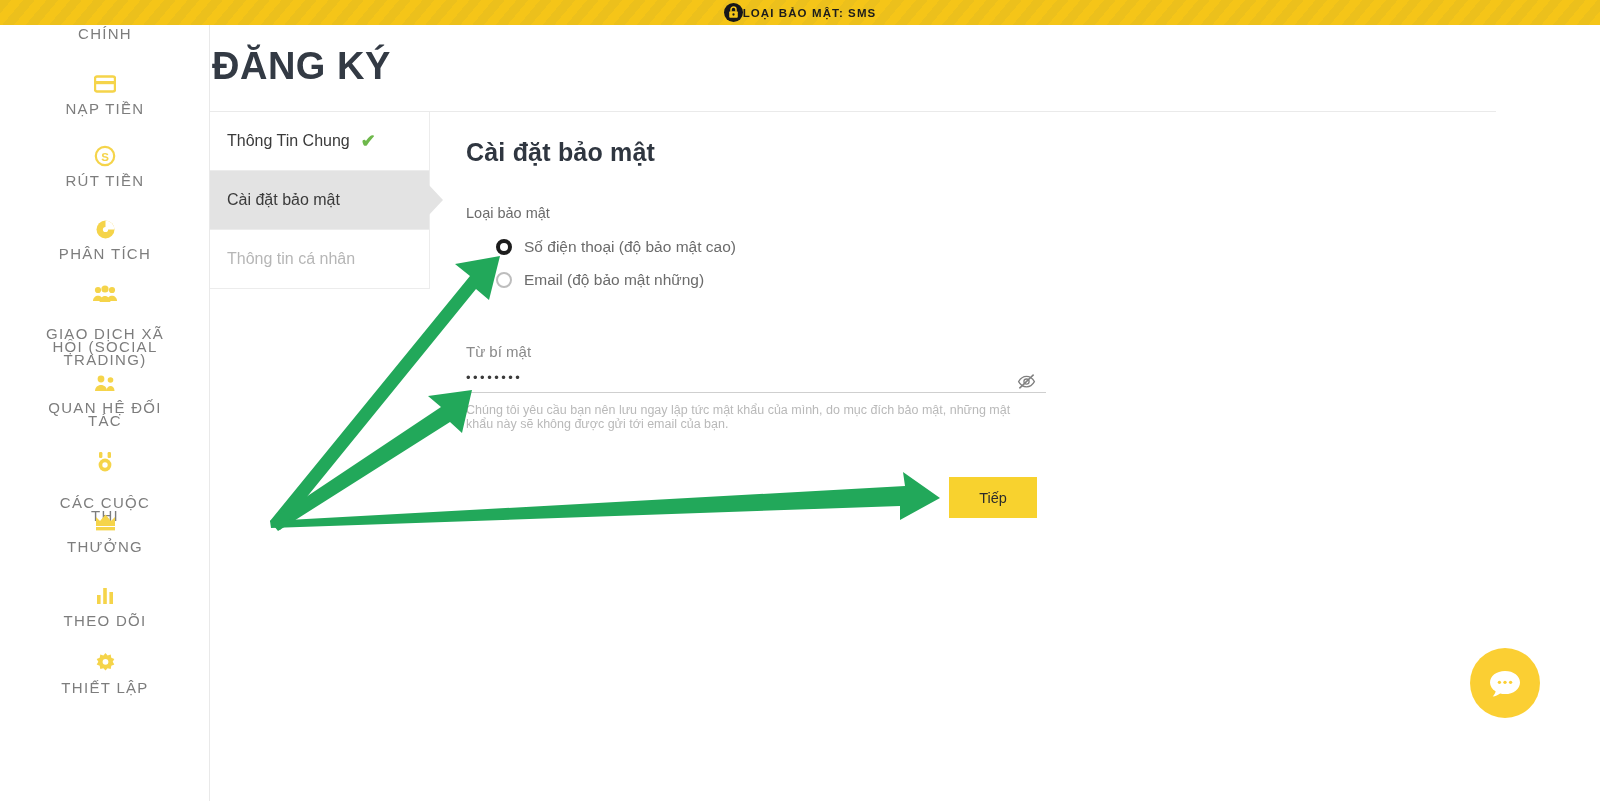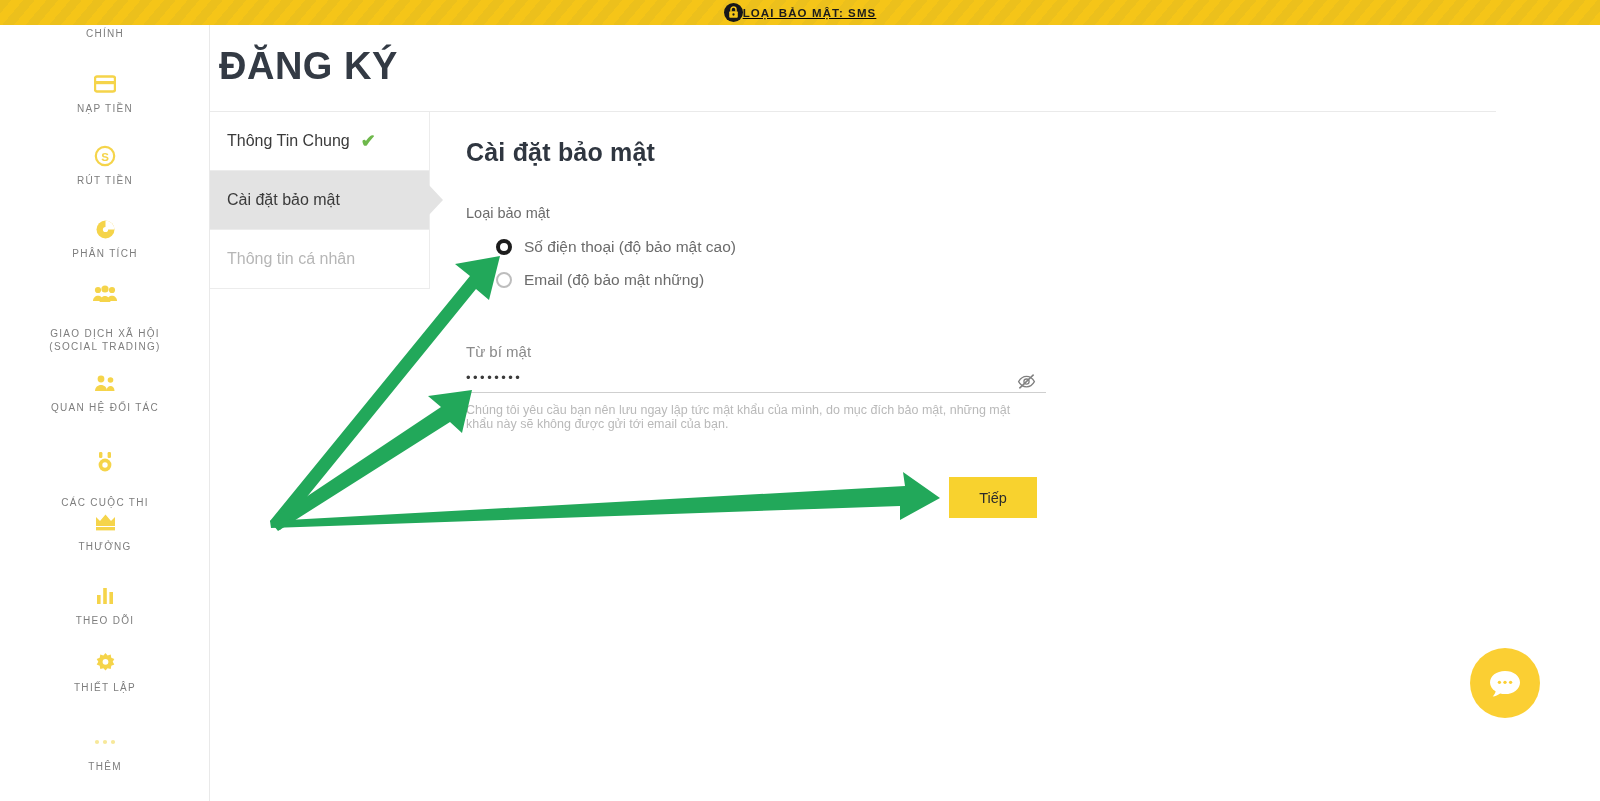--- a/index.html
+++ b/index.html
@@ -29,21 +29,20 @@
       #ecc01c 9px, #ecc01c 18px
     );
     display: flex;
     align-items: center;
     justify-content: center;
     overflow: hidden;
   }
   .banner-inner {
     display: flex;
     align-items: center;
-    text-decoration: underline;
   }
   .lock-badge {
     width: 19px; height: 19px;
     border-radius: 50%;
     background: #16171a;
     display: flex; align-items: center; justify-content: center;
     flex: none;
   }
   .lock-badge svg { display: block; }
   .banner-text {
@@ -77,31 +76,31 @@
   .nav-icon {
     height: 22px;
     display: flex;
     align-items: center;
     justify-content: center;
     color: #f5d44a;
     margin-bottom: 7px;
   }
   .nav-icon svg { display: block; }
   .nav-label {
-    font-size: 10px;
+    font-size: 15px;
     letter-spacing: 1.3px;
     color: #7d7d7d;
     line-height: 13px;
     max-width: 120px;
   }
 
   
   .page-title {
     position: absolute;
-    left: 219px; top: 44px;
+    left: 212px; top: 44px;
     font-size: 38px;
     font-weight: bold;
     color: #333a44;
     letter-spacing: 0.5px;
     line-height: 44px;
   }
   .title-rule {
     position: absolute;
     left: 210px; top: 111px;
     width: 1286px;
@@ -388,30 +387,20 @@
     <div class="nav-item" style="position:absolute;left:0;top:627px;">
       <span class="nav-icon">
         <svg width="21" height="21" viewBox="0 0 21 21">
             <path d="M10.5 0l2.1 2.4 3.1-.8.6 3.2 3 1.2-1.6 2.8 1.6 2.8-3 1.2-.6 3.2-3.1-.8-2.1 2.4-2.1-2.4-3.1.8-.6-3.2-3-1.2 1.6-2.8L1.7 6l3-1.2.6-3.2 3.1.8z" fill="#f5d44a"></path>
             <circle cx="10.5" cy="8.8" r="2.9" fill="#ffffff"></circle>
           </svg>
       </span>
       <span class="nav-label">THIẾT LẬP</span>
     </div>
 
-    <div class="nav-item" style="position:absolute;left:0;top:706px;">
-      <span class="nav-icon">
-        <svg width="24" height="8" viewBox="0 0 24 8">
-            <circle cx="4" cy="4" r="2.1" fill="#f7e89a"></circle>
-            <circle cx="12" cy="4" r="2.1" fill="#f7e89a"></circle>
-            <circle cx="20" cy="4" r="2.1" fill="#f7e89a"></circle>
-          </svg>
-      </span>
-      <span class="nav-label">THÊM</span>
-    </div>
   </nav>
 
   <h1 class="page-title">ĐĂNG KÝ</h1>
   <div class="title-rule"></div>
 
   <div class="steps">
     <div class="step">
       <span class="step-label">Thông Tin Chung</span>
       <span class="check">✔</span>
     </div>

